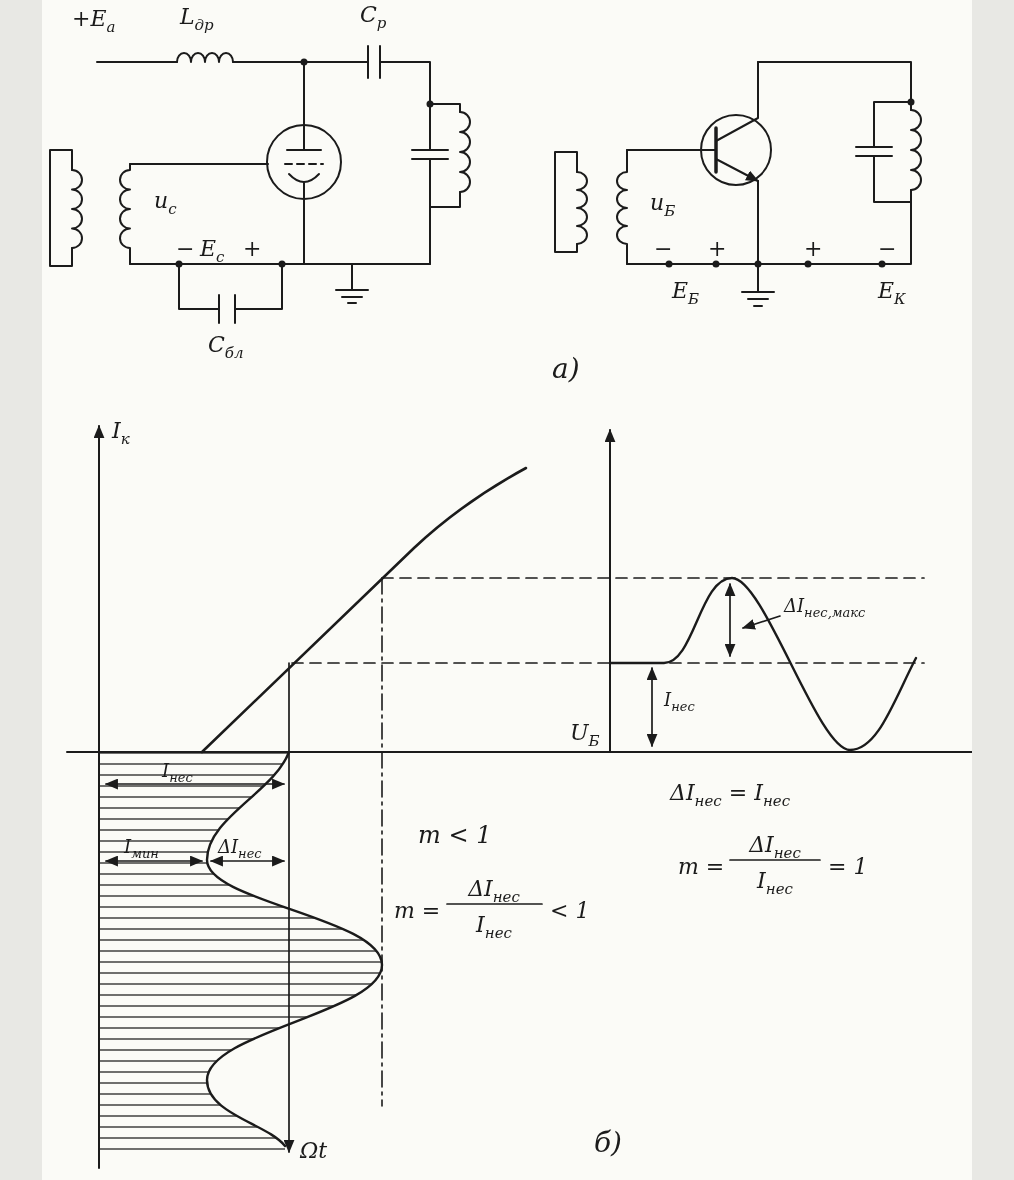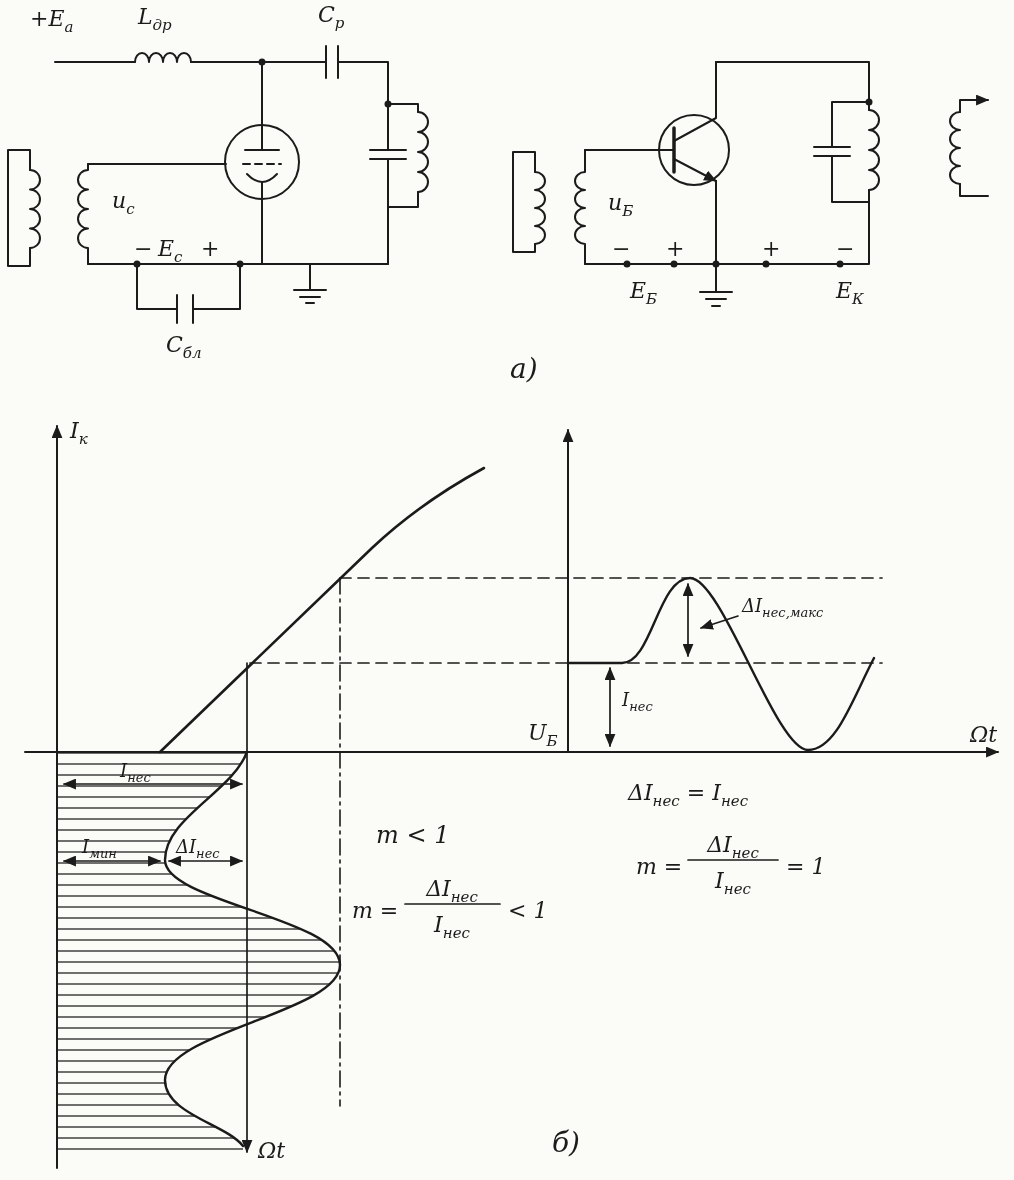--- a/index.html
+++ b/index.html
@@ -1,16 +1,16 @@
 <!DOCTYPE html>
 <html><head>
 <meta charset="utf-8">
 <style>
   html,body{margin:0;padding:0;background:#e8e8e4;}
-  .page{position:relative;width:1014px;height:1180px;background:#fbfbf7;margin:0 auto;overflow:hidden;}
+  .page{position:relative;width:930px;height:1180px;background:#fbfbf7;margin:0 auto;overflow:hidden;}
   svg{position:absolute;inset:0;}
   .w{stroke:#1b1b1b;stroke-width:2;fill:none;stroke-linecap:round;stroke-linejoin:round;}
   .w26{stroke-width:2.6;}
   .w24{stroke-width:2.4;}
   .thin{stroke-width:1.7;}
   .bar{stroke-width:3.5;}
   .dash{stroke-dasharray:11 7;stroke-width:1.7;}
   .dashg{stroke-dasharray:7 5;}
   .dashdot{stroke-dasharray:16 5 3 5;stroke-width:1.6;}
   .dot{fill:#1b1b1b;stroke:none;}

